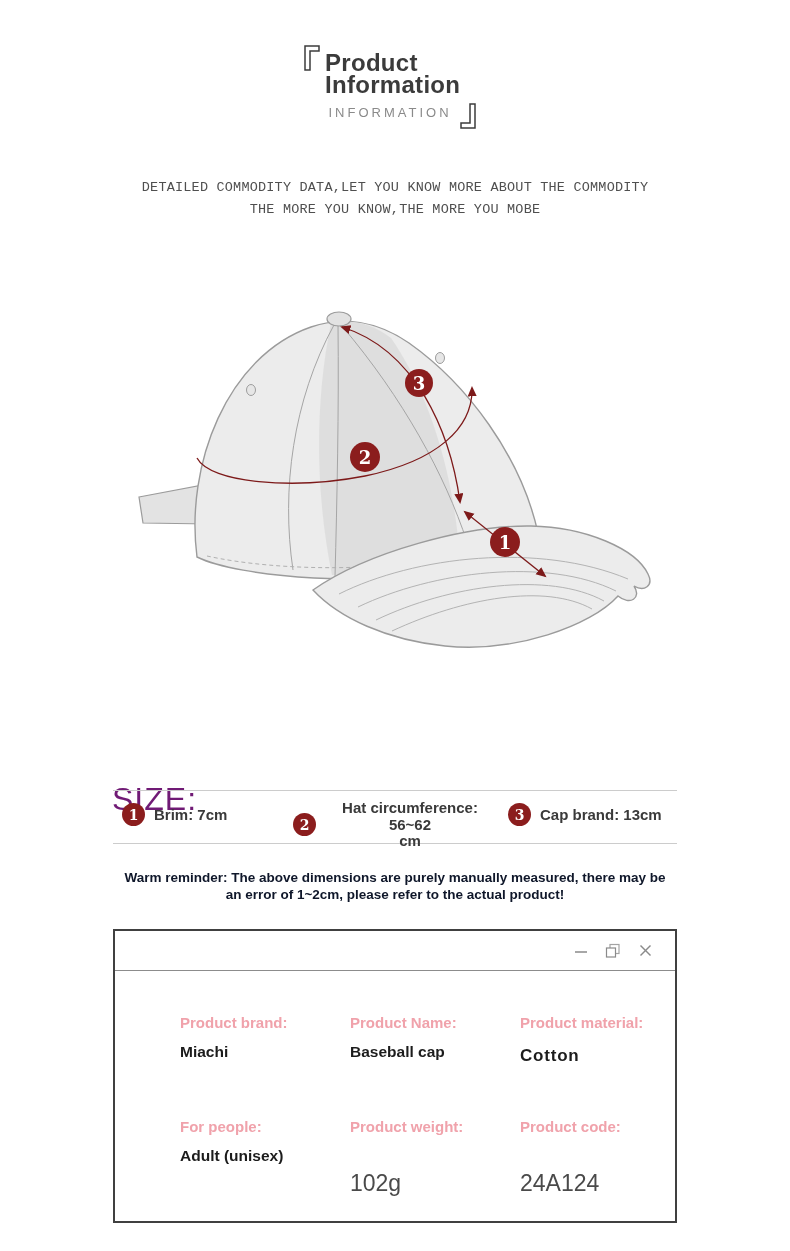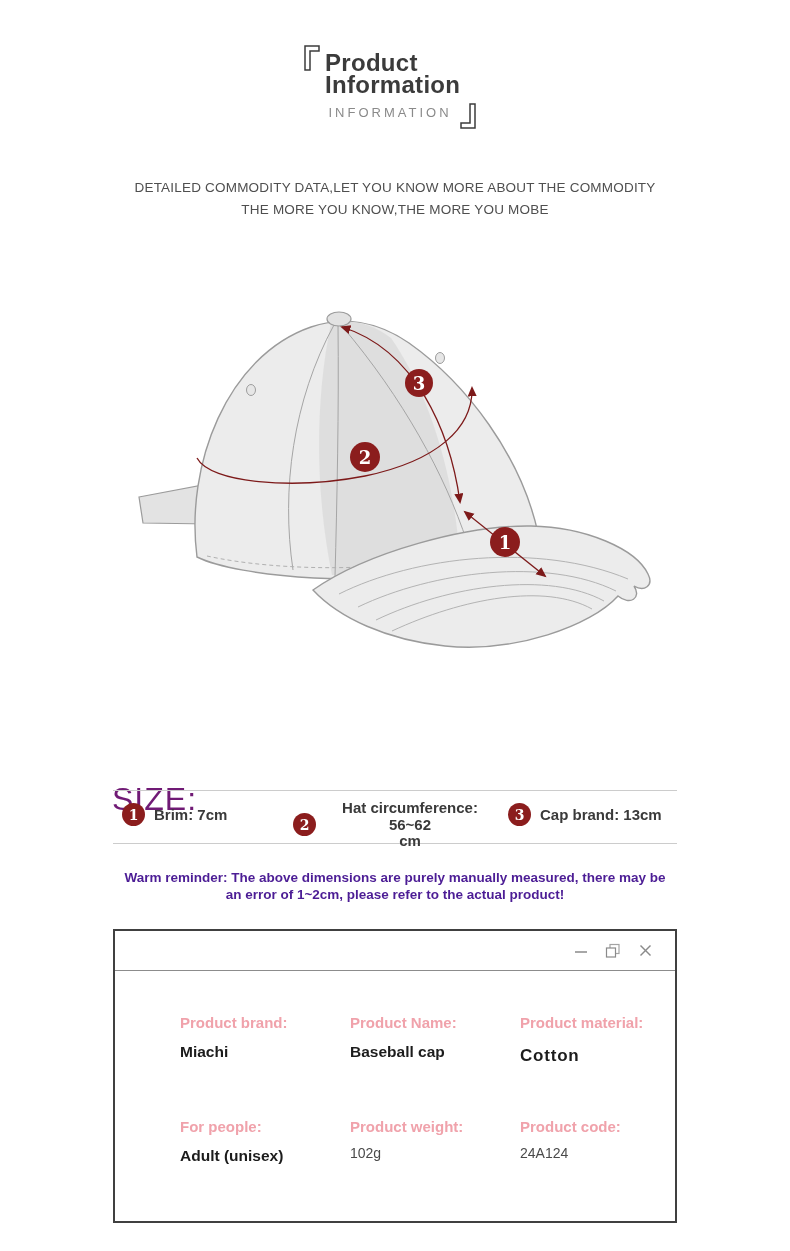--- a/index.html
+++ b/index.html
@@ -5,45 +5,45 @@
   html,body{margin:0;padding:0;background:#fff;}
   .page{position:relative;width:790px;height:1251px;background:#ffffff;overflow:hidden;
         font-family:"Liberation Sans",sans-serif;color:#333;}
   .abs{position:absolute;}
 
   
   .title-line{font-size:24px;font-weight:bold;color:#3b3b3b;line-height:22px;letter-spacing:.3px;}
   .subtitle{font-size:13px;color:#8a8a8a;letter-spacing:3px;text-align:center;}
 
   
-  .tagline{width:790px;text-align:center;font-size:13.5px;color:#4f4f4f;letter-spacing:.2px;}
+  .tagline{width:790px;text-align:center;font-size:13.5px;color:#4f4f4f;letter-spacing:.2px;font-family:Liberation Mono, monospace;}
 
   
   .size-heading{font-size:32px;color:#701a75;letter-spacing:1px;margin-top:48px;}
   .rule{height:1px;background:#cccccc;width:564px;left:113px;}
   .size-item{display:flex;align-items:center;gap:9px;}
   .num-circle{width:23px;height:23px;border-radius:50%;background:#8b1d1d;color:#fff;
       font-weight:bold;font-size:14px;display:flex;align-items:center;justify-content:center;
       font-family:"DejaVu Serif",serif;flex:0 0 auto;}
   .size-label{font-size:15px;font-weight:bold;color:#3a3a3a;}
   .size-label.wrap2{width:170px;text-align:center;line-height:1.1;}
 
-  .reminder{width:790px;text-align:center;font-weight:bold;font-size:13.5px;color:#4c1d95;line-height:17px;}
+  .reminder{width:790px;text-align:center;font-weight:bold;font-size:13.5px;color:#0f172a;line-height:17px;}
 
   
   .panel{left:113px;top:929px;width:564px;height:294px;border:2px solid #404040;background:#fff;box-sizing:border-box;}
   .titlebar{position:absolute;left:0;top:0;width:100%;height:40px;border-bottom:1px solid #8c8c8c;
       box-sizing:border-box;display:flex;align-items:center;justify-content:flex-end;gap:16px;padding-right:22px;}
   .winbtn{width:16px;height:16px;display:flex;align-items:center;justify-content:center;cursor:default;}
 
   .cell{position:absolute;white-space:nowrap;}
   .plabel{font-size:15px;font-weight:bold;color:#f0a2ab;}
   .pvalue{font-size:15.5px;font-weight:bold;color:#1c1c1c;}
   .pvalue.small{font-size:17px;letter-spacing:.8px;}
-  .pvalue.plain{font-weight:normal;font-size:14px;color:#4a4a4a;}
+  .pvalue.plain{font-weight:normal;font-size:23px;color:#4a4a4a;margin-top:25px;}
 </style>
 </head>
 <body>
 
 <div class="page">
 
   <svg class="abs" style="left:303px;top:44px" width="18" height="28" viewBox="0 0 18 28">
     <path d="M2,26 L2,2 L16,2 L16,7 L7,7 L7,26 Z" fill="#ffffff" stroke="#3c3c3c" stroke-width="1.5"></path>
   </svg>
   <div class="abs" style="left:325px;top:52px">

